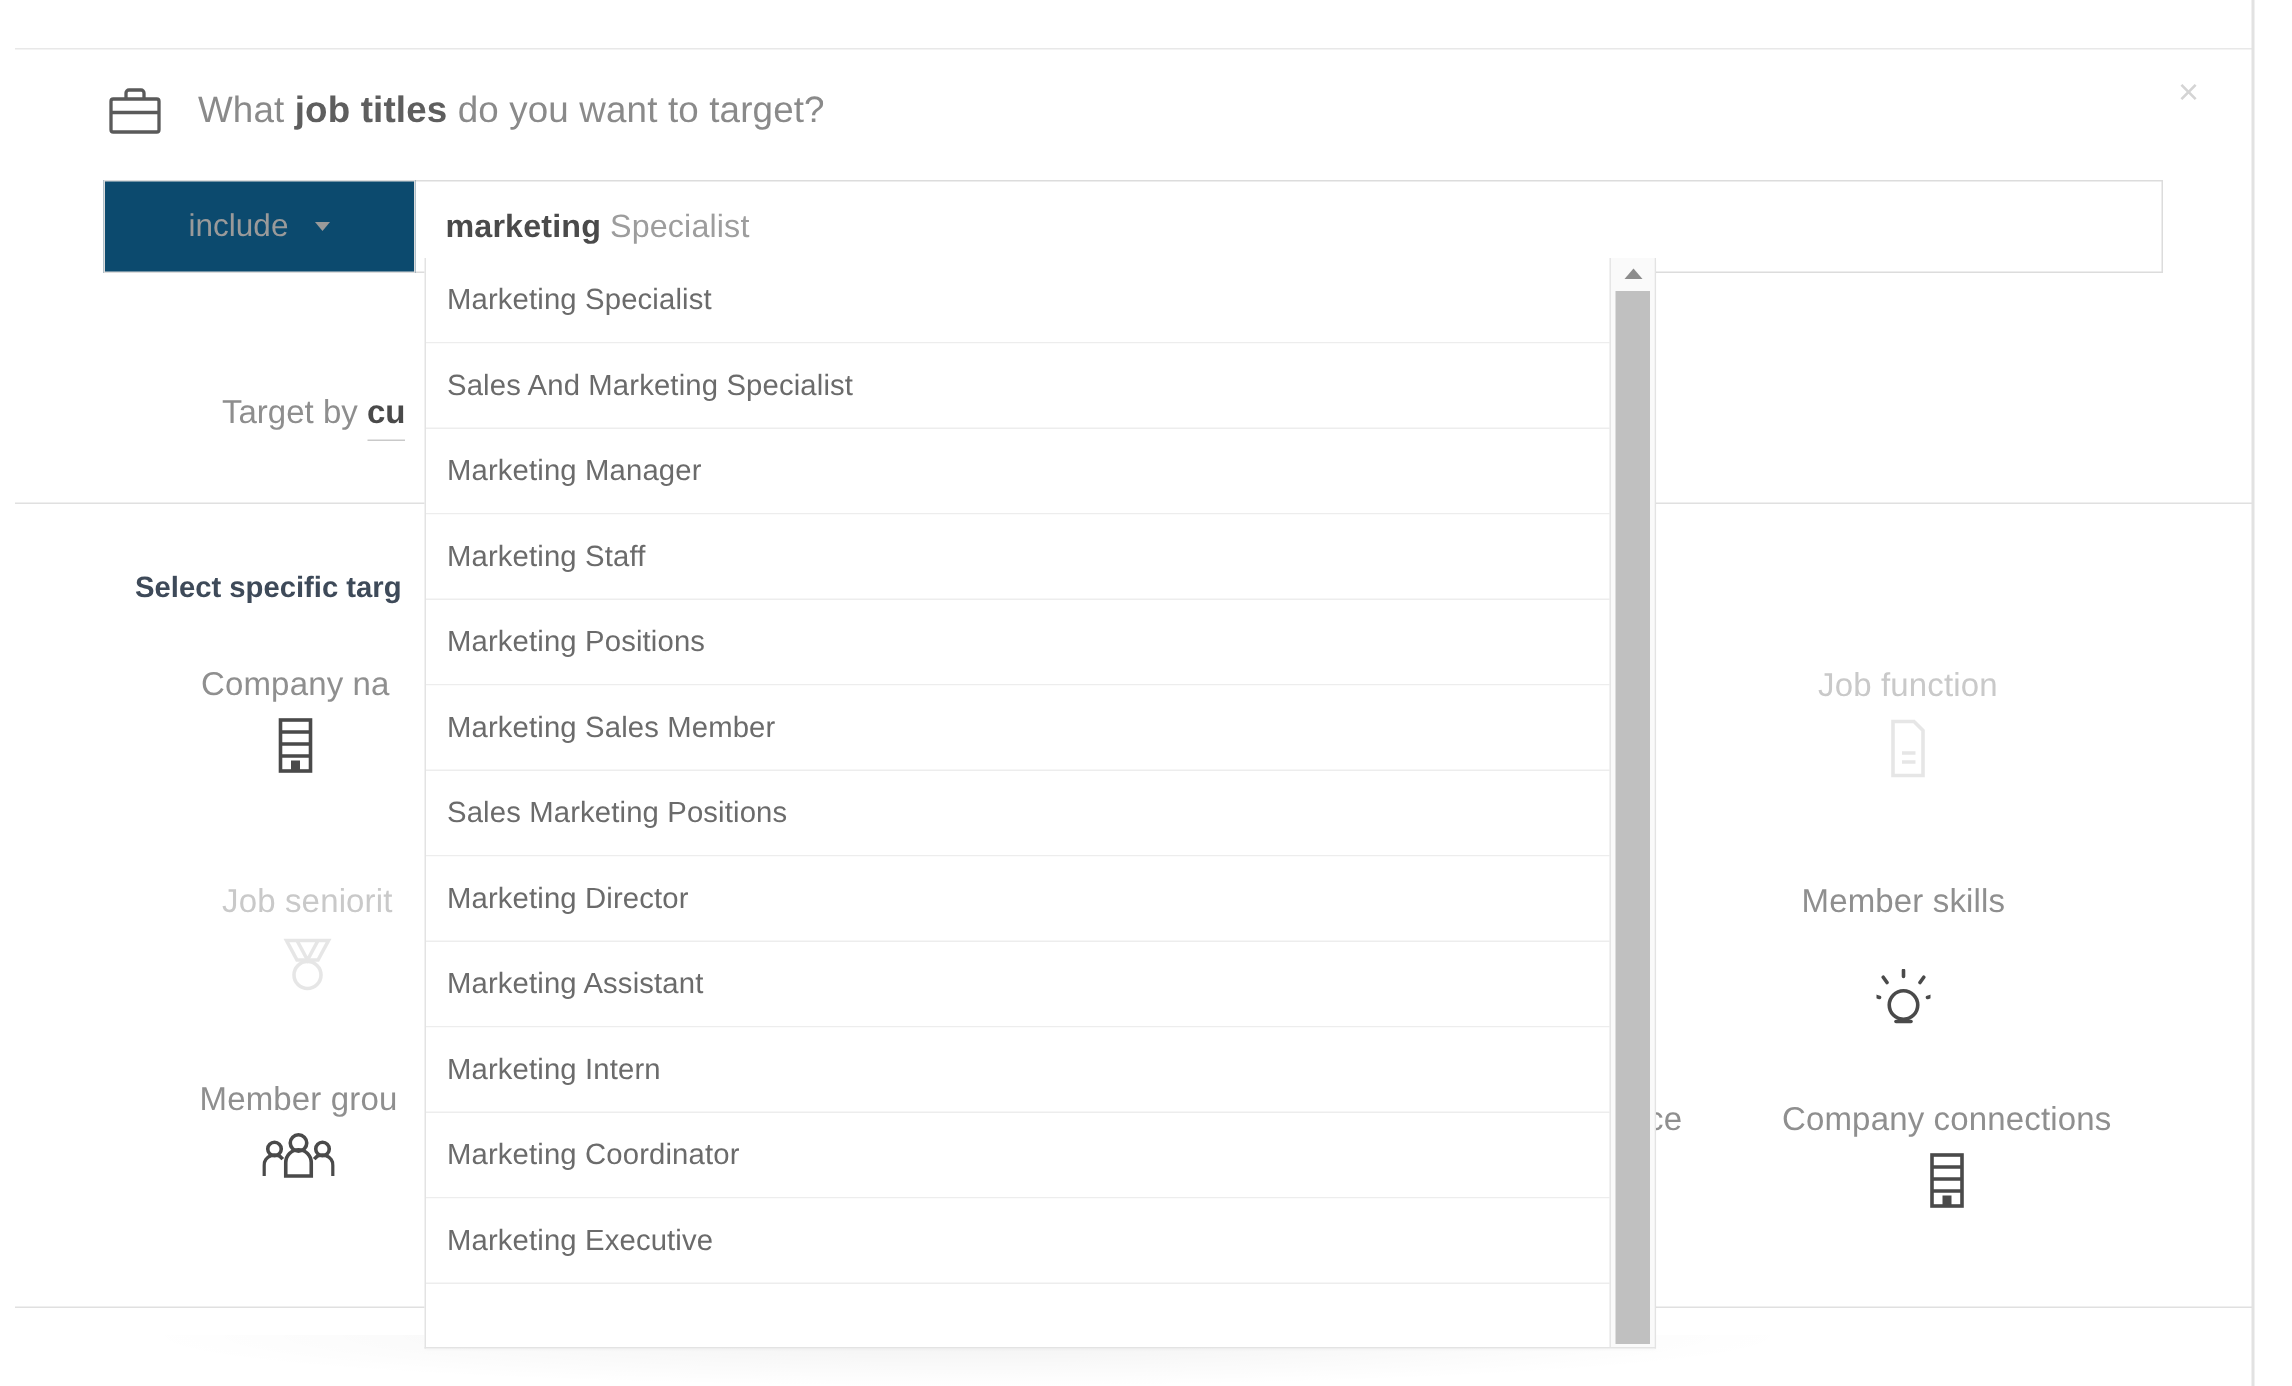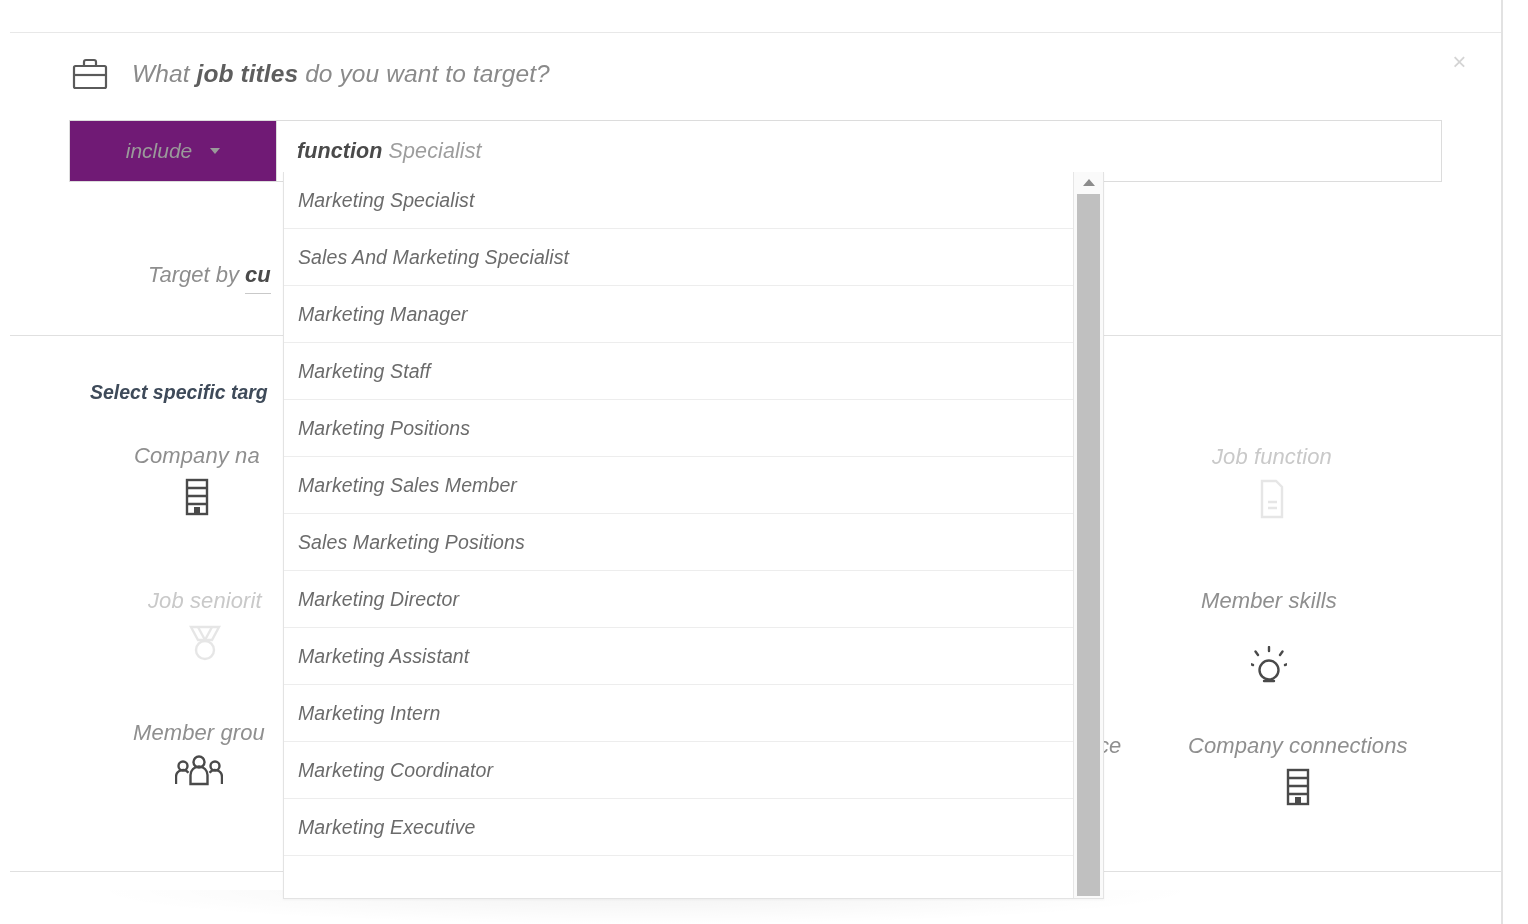--- a/index.html
+++ b/index.html
@@ -10,21 +10,20 @@
   body {
     font-family: "Liberation Sans", sans-serif;
     -webkit-font-smoothing: antialiased;
   }
   #screen {
     position: relative;
     width: 1528px;
     height: 924px;
     overflow: hidden;
     background: #ffffff;
-    font-style: italic;
   }
 
   
   .rule-top {
     position: absolute;
     left: 10px;
     top: 32px;
     width: 1492px;
     height: 1px;
     background: #e8e8e8;
@@ -99,21 +98,21 @@
 
   
   .include-box {
     position: absolute;
     left: 69px;
     top: 120px;
     width: 208px;
     height: 62px;
     border: 1px solid #dcdcdc;
     box-sizing: border-box;
-    background: #701a75;
+    background: #0c4a6e;
     display: flex;
     align-items: center;
     justify-content: center;
     gap: 18px;
     cursor: pointer;
     z-index: 4;
   }
   .include-label {
     font-size: 21px;
     color: #9a9a9a;
@@ -292,21 +291,21 @@
   </div>
 
   <div class="close-btn">×</div>
 
   <div class="include-box">
     <span class="include-label">include</span>
     <span class="caret"></span>
   </div>
 
   <div class="title-input-box">
-    <span class="typed">function</span>
+    <span class="typed">marketing</span>
     <span class="ghost">Specialist</span>
   </div>
 
   <div class="target-by"><span>Target by </span><b>cu</b></div>
 
   <div class="sel-target">Select specific targ</div>
 
   <div class="tile" style="left:1098px; top:733px;">
     <span class="tile-label">ce</span>
   </div>

